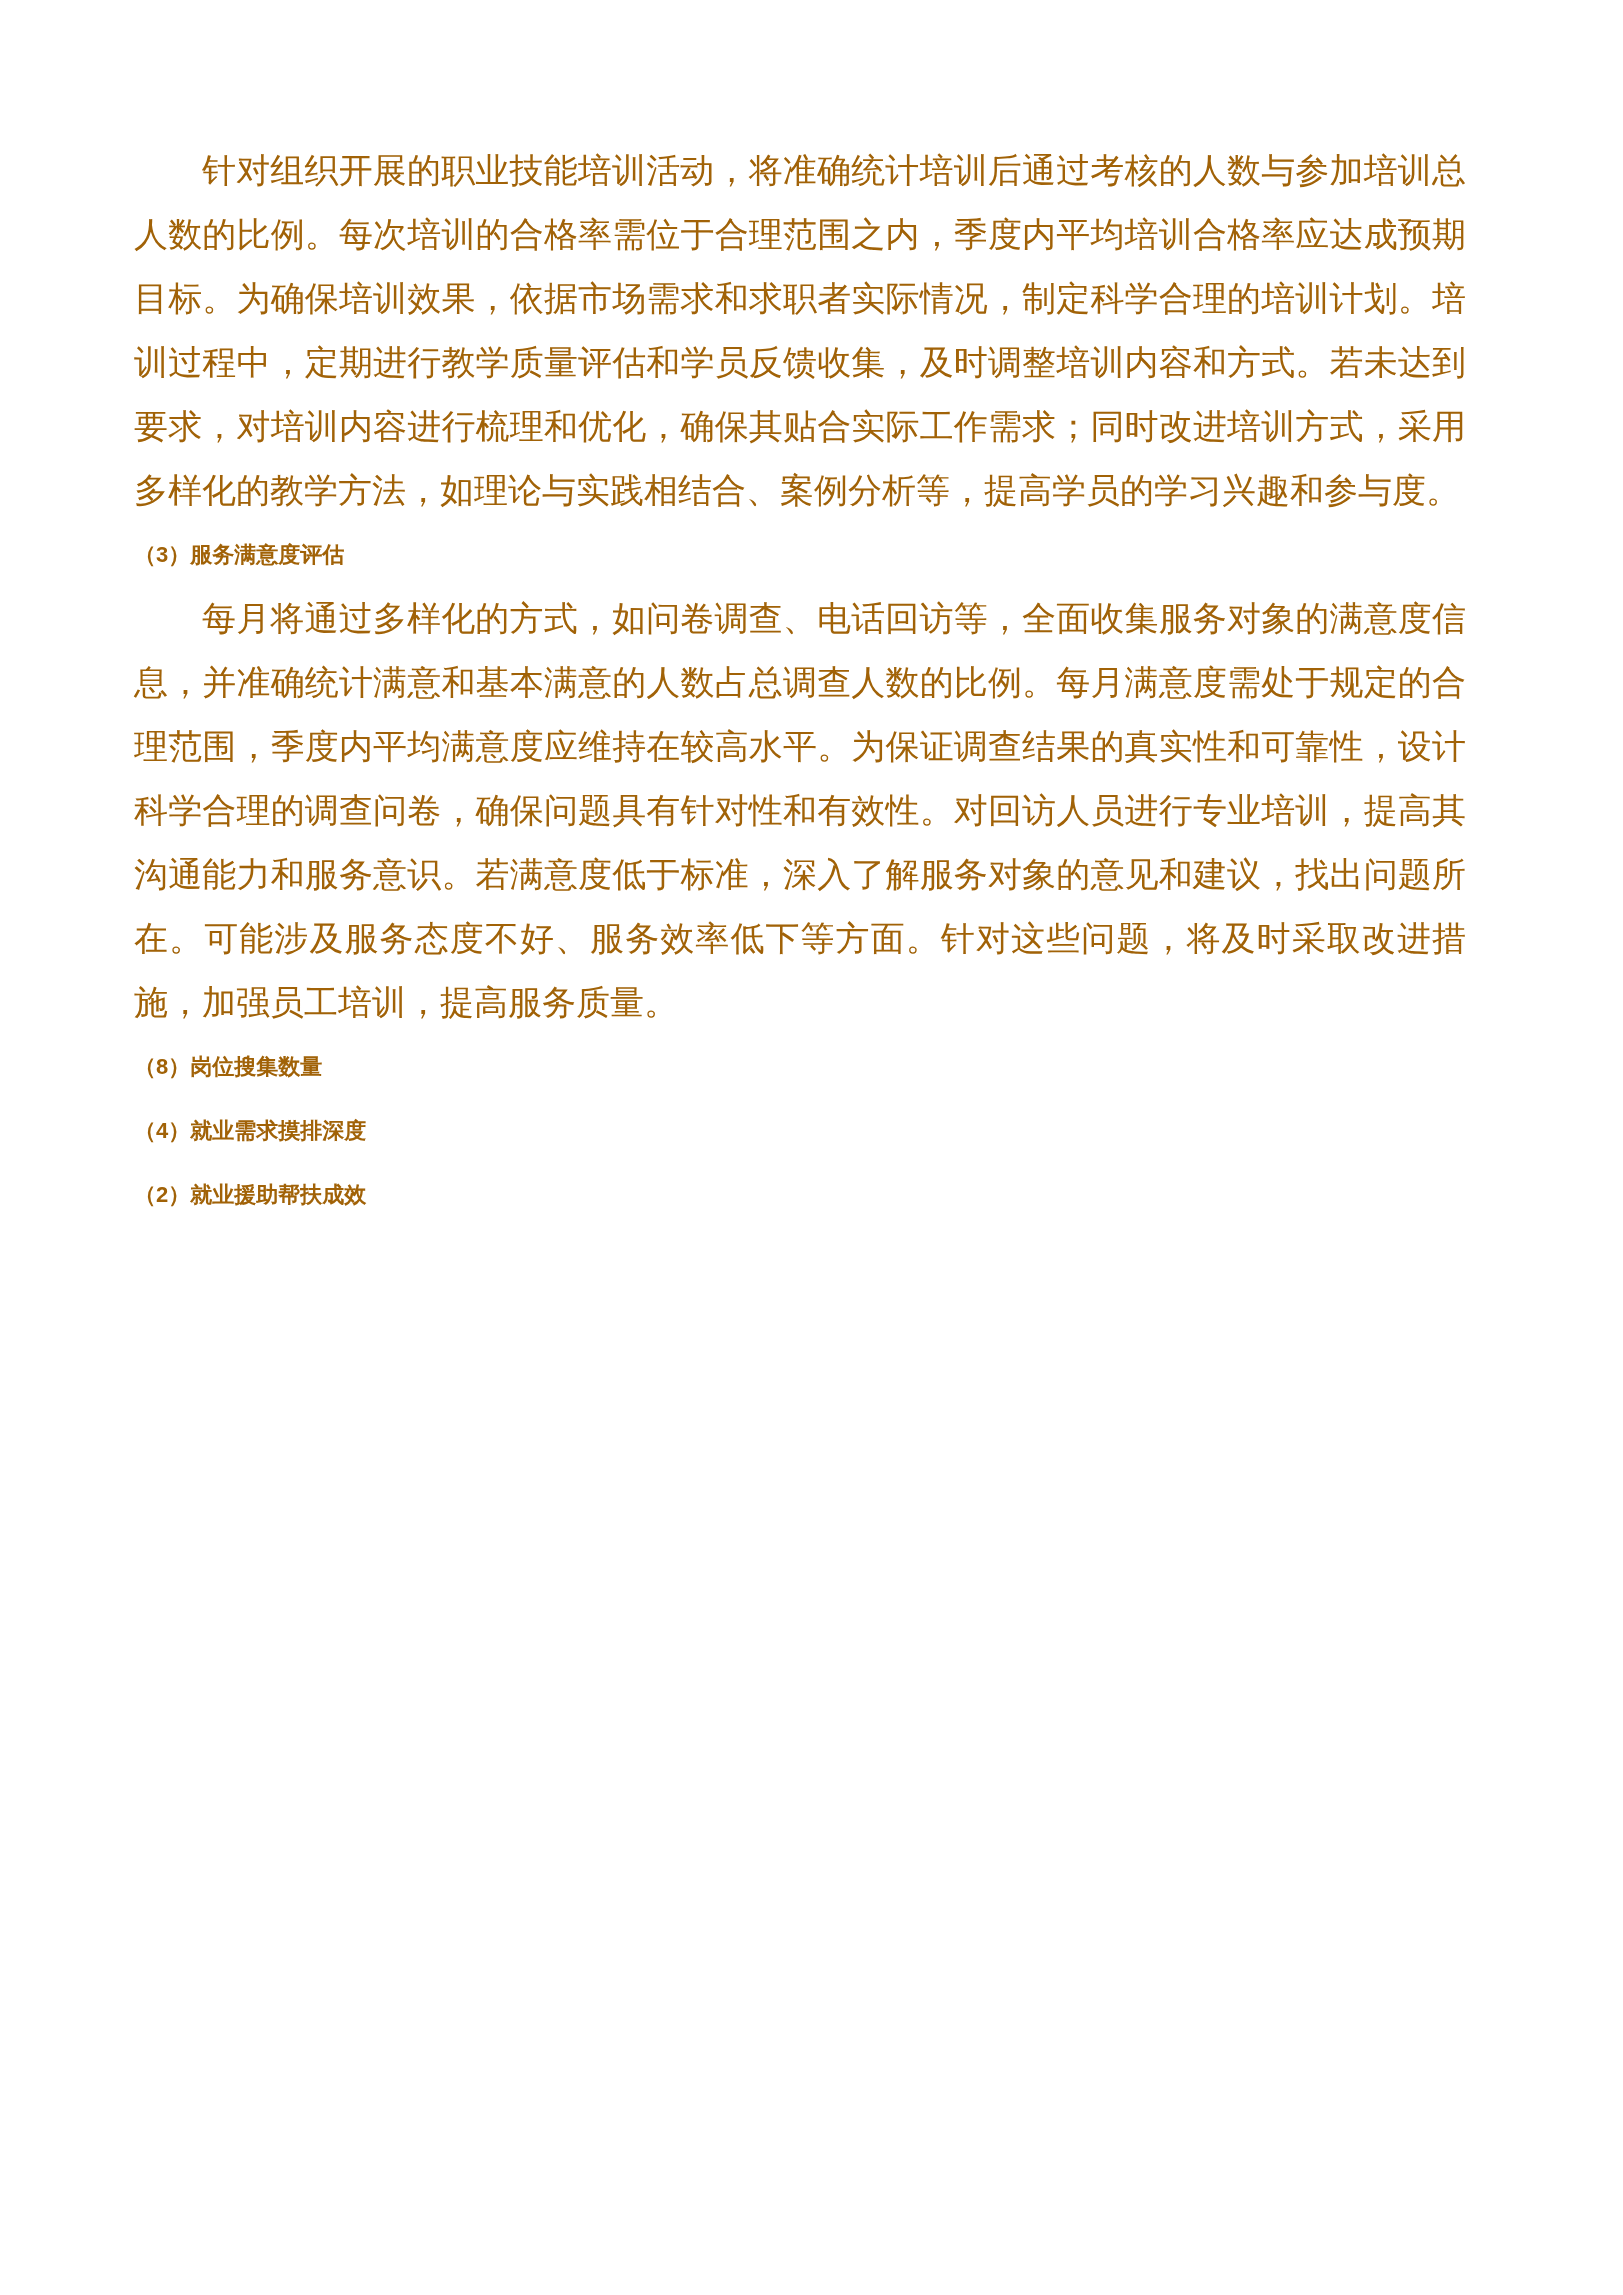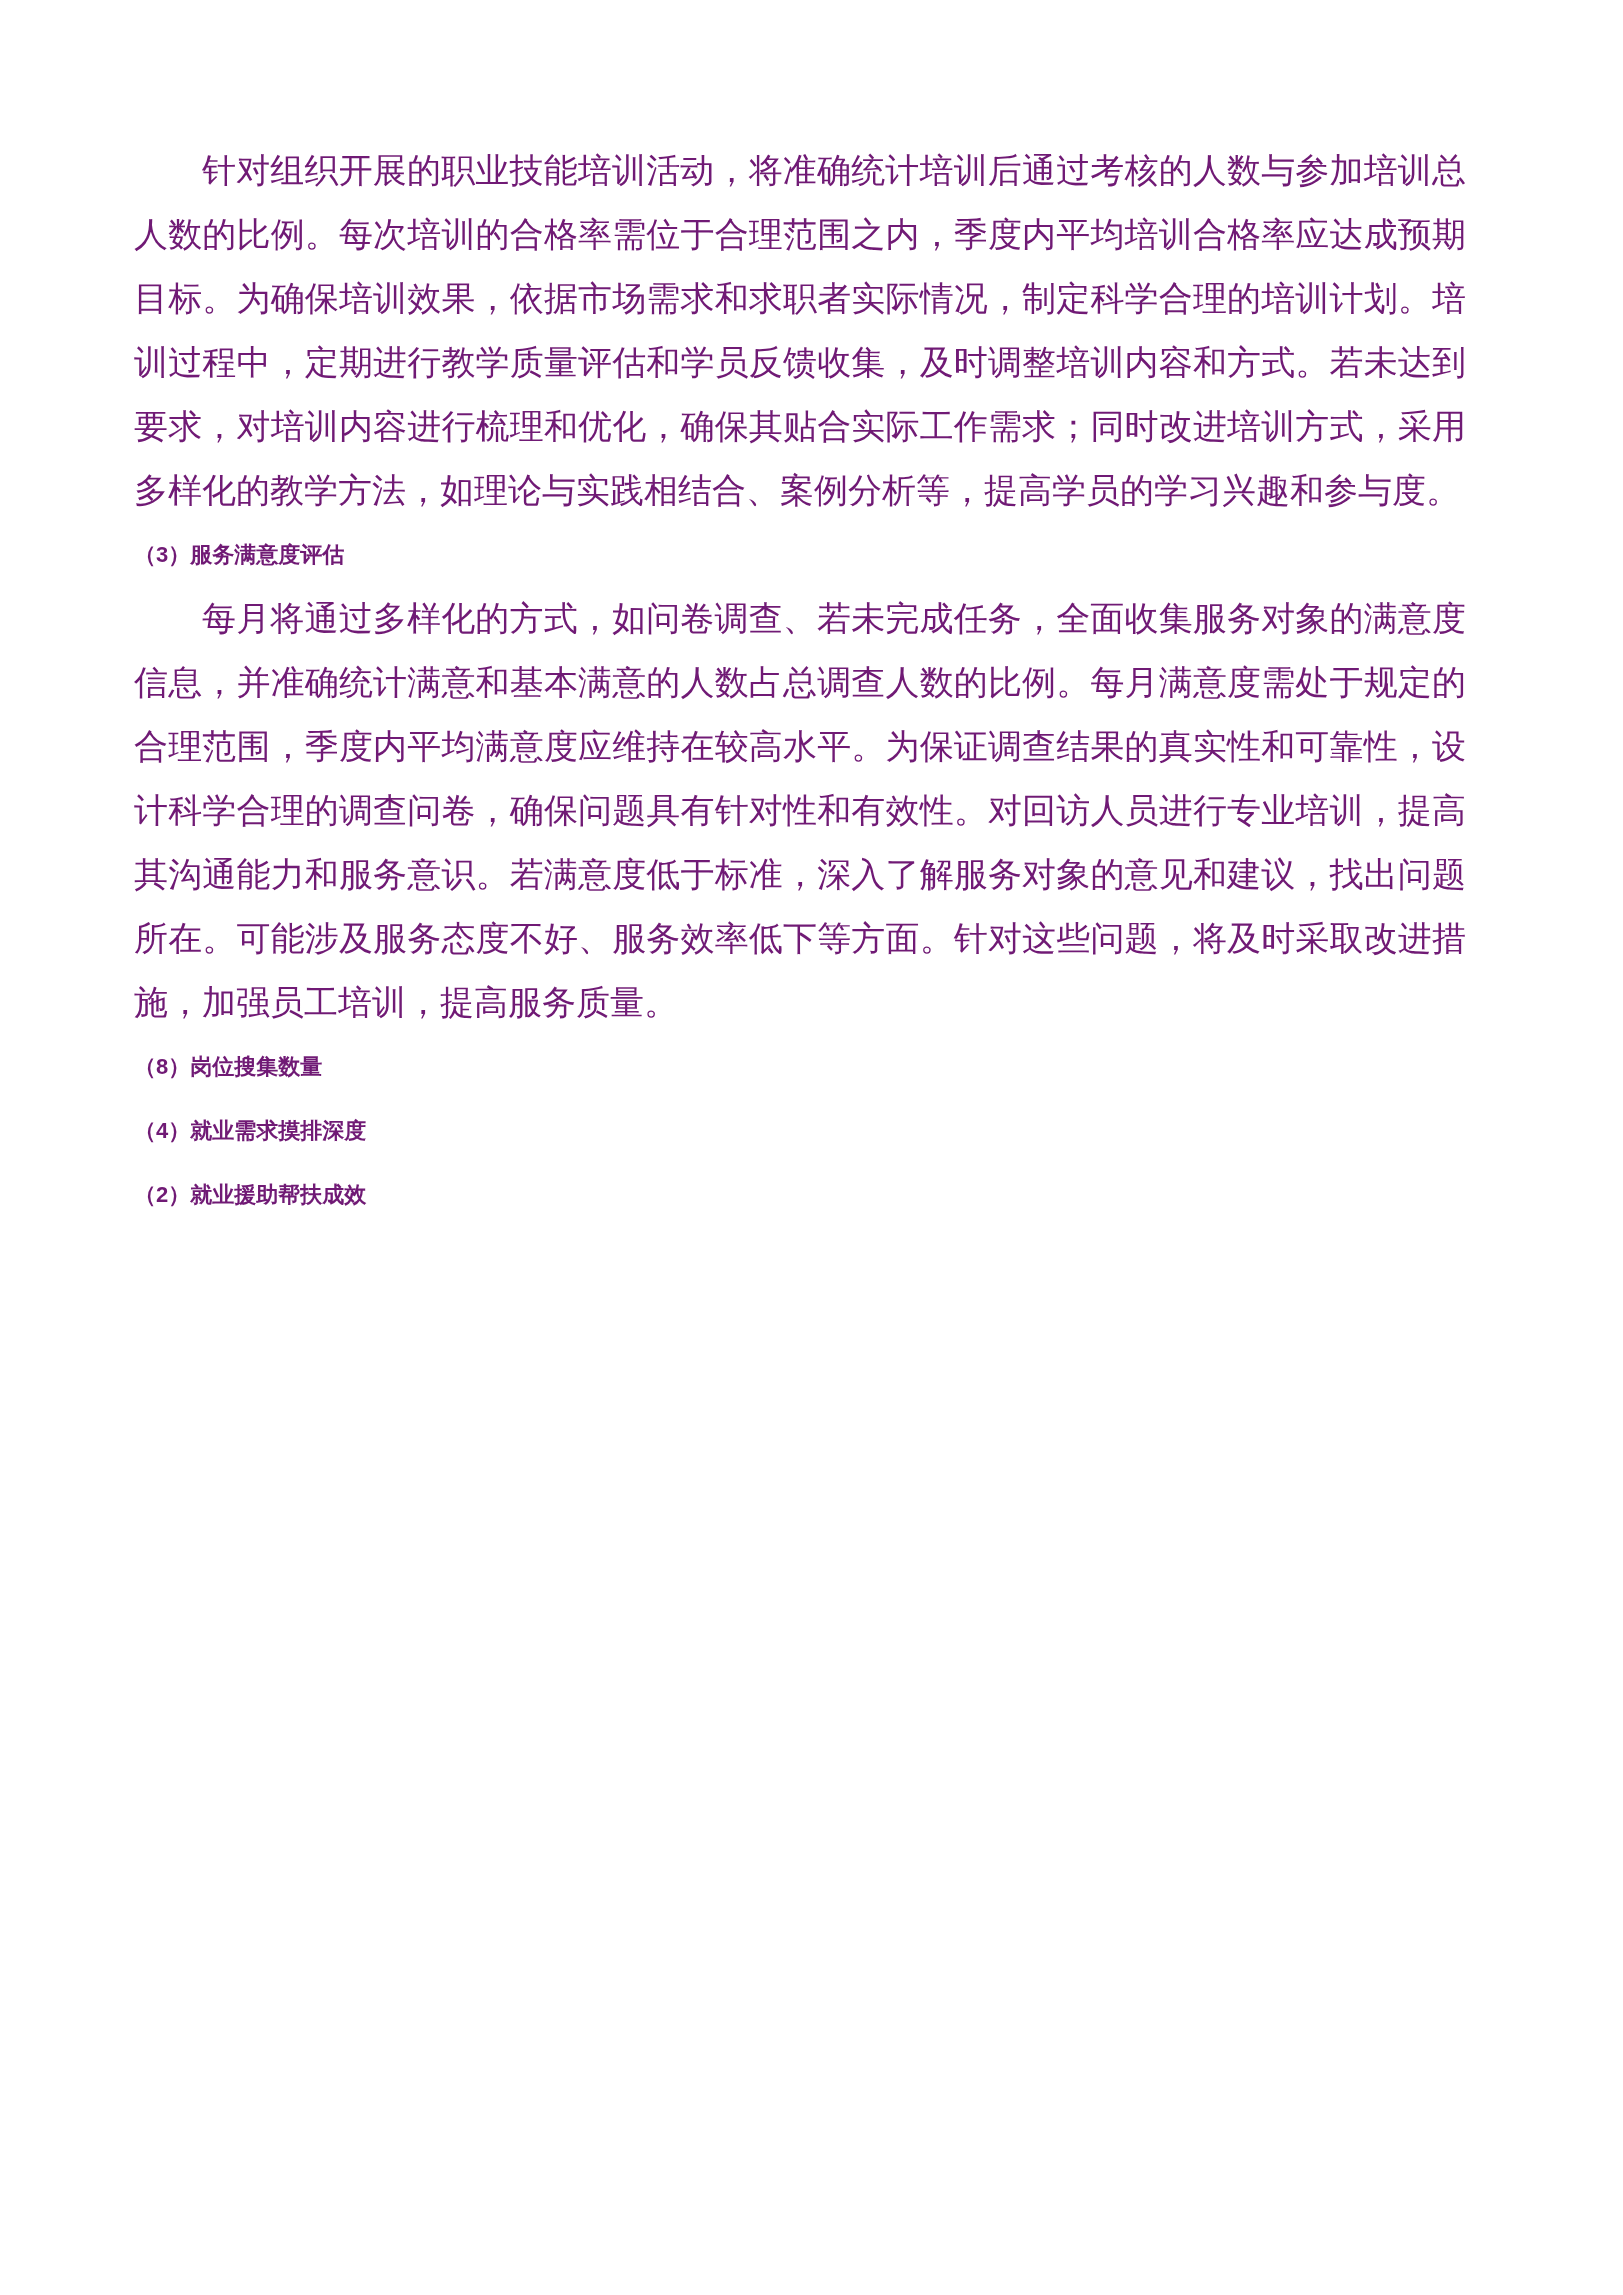--- a/index.html
+++ b/index.html
@@ -12,21 +12,21 @@
     width: 1623px;
     height: 2295px;
     margin: 0 auto;
     background: #ffffff;
     box-sizing: border-box;
     padding: 139px 157px 0 134px;
     overflow: hidden;
   }
   .doc {
     width: 1332px;
-    color: #701a75;
+    color: #a16207;
     font-family: "Liberation Serif", "DejaVu Serif", serif;
     font-size: 34px;
     line-height: 64px;
   }
   .para {
     margin: 0;
     text-align: justify;
     text-justify: inter-character;
     text-align-last: left;
     text-indent: 2em;
@@ -46,21 +46,21 @@
 </head>
 <body>
 
 <div class="page">
   <div class="doc">
 
     <p class="para">针对组织开展的职业技能培训活动，将准确统计培训后通过考核的人数与参加培训总人数的比例。每次培训的合格率需位于合理范围之内，季度内平均培训合格率应达成预期目标。为确保培训效果，依据市场需求和求职者实际情况，制定科学合理的培训计划。培训过程中，定期进行教学质量评估和学员反馈收集，及时调整培训内容和方式。若未达到要求，对培训内容进行梳理和优化，确保其贴合实际工作需求；同时改进培训方式，采用多样化的教学方法，如理论与实践相结合、案例分析等，提高学员的学习兴趣和参与度。</p>
 
     <h3 class="heading">（3）服务满意度评估</h3>
 
-    <p class="para">每月将通过多样化的方式，如问卷调查、若未完成任务，全面收集服务对象的满意度信息，并准确统计满意和基本满意的人数占总调查人数的比例。每月满意度需处于规定的合理范围，季度内平均满意度应维持在较高水平。为保证调查结果的真实性和可靠性，设计科学合理的调查问卷，确保问题具有针对性和有效性。对回访人员进行专业培训，提高其沟通能力和服务意识。若满意度低于标准，深入了解服务对象的意见和建议，找出问题所在。可能涉及服务态度不好、服务效率低下等方面。针对这些问题，将及时采取改进措施，加强员工培训，提高服务质量。</p>
+    <p class="para">每月将通过多样化的方式，如问卷调查、电话回访等，全面收集服务对象的满意度信息，并准确统计满意和基本满意的人数占总调查人数的比例。每月满意度需处于规定的合理范围，季度内平均满意度应维持在较高水平。为保证调查结果的真实性和可靠性，设计科学合理的调查问卷，确保问题具有针对性和有效性。对回访人员进行专业培训，提高其沟通能力和服务意识。若满意度低于标准，深入了解服务对象的意见和建议，找出问题所在。可能涉及服务态度不好、服务效率低下等方面。针对这些问题，将及时采取改进措施，加强员工培训，提高服务质量。</p>
 
 
     <h3 class="heading">（8）岗位搜集数量</h3>
 
 
     <h3 class="heading">（4）就业需求摸排深度</h3>
 
 
     <h3 class="heading">（2）就业援助帮扶成效</h3>
 

